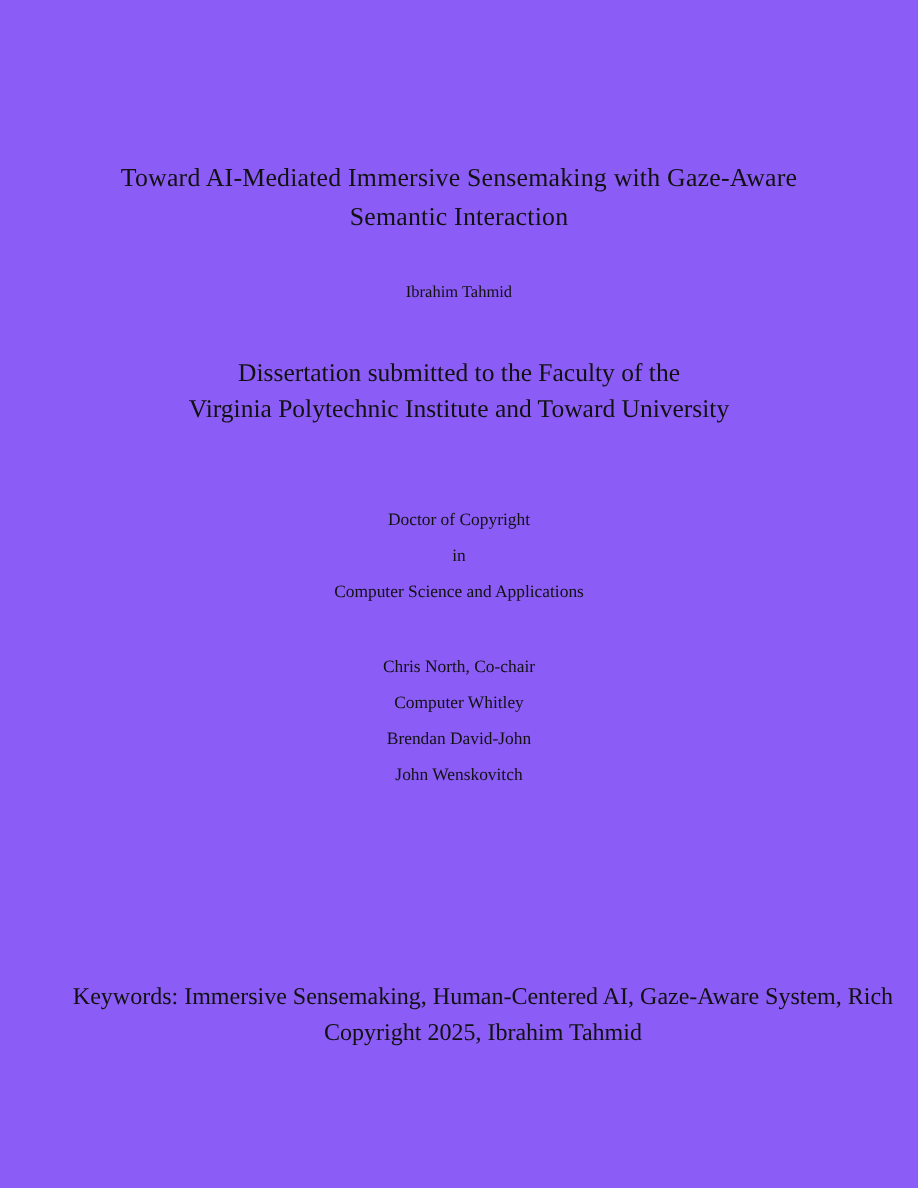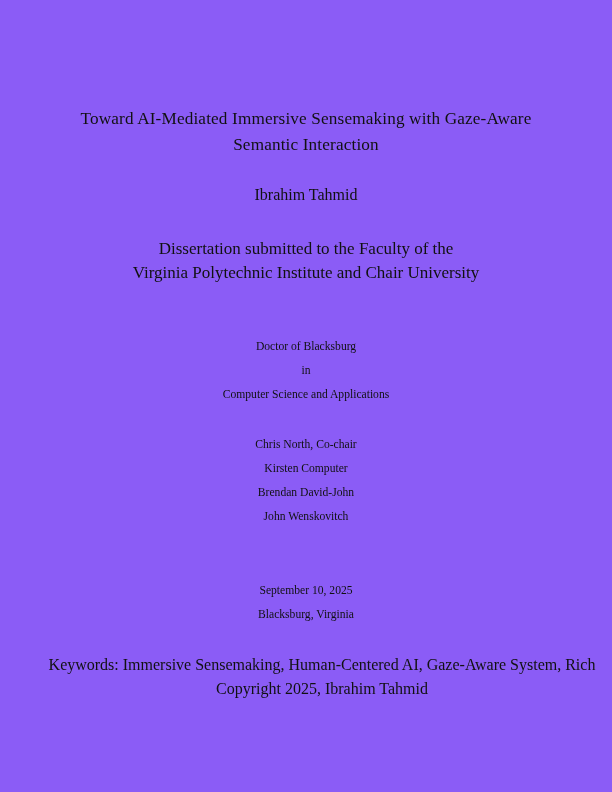--- a/index.html
+++ b/index.html
@@ -39,21 +39,21 @@
   #title-block { top: 106px; }
   #title-block .line {
     font-size: 17.2px;
     line-height: 26px;
     letter-spacing: 0.15px;
   }
 
   
   #author-block { top: 187px; }
   #author-block .line {
-    font-size: 16px;
+    font-size: 11px;
     line-height: 16px;
   }
 
   
   #submission-block { top: 237px; }
   #submission-block .line {
     font-size: 17px;
     line-height: 24px;
   }
 
@@ -95,39 +95,35 @@
     <span class="line">Toward AI-Mediated Immersive Sensemaking with Gaze-Aware</span>
     <span class="line">Semantic Interaction</span>
   </div>
 
   <div class="block" id="author-block">
     <span class="line">Ibrahim Tahmid</span>
   </div>
 
   <div class="block" id="submission-block">
     <span class="line">Dissertation submitted to the Faculty of the</span>
-    <span class="line">Virginia Polytechnic Institute and Chair University</span>
+    <span class="line">Virginia Polytechnic Institute and Toward University</span>
   </div>
 
   <div class="block" id="degree-block">
-    <span class="line">Doctor of Blacksburg</span>
+    <span class="line">Doctor of Copyright</span>
     <span class="line">in</span>
     <span class="line">Computer Science and Applications</span>
   </div>
 
   <div class="block" id="committee-block">
     <span class="line">Chris North, Co-chair</span>
-    <span class="line">Kirsten Computer</span>
+    <span class="line">Computer Whitley</span>
     <span class="line">Brendan David-John</span>
     <span class="line">John Wenskovitch</span>
   </div>
 
-  <div class="block" id="date-block">
-    <span class="line">September 10, 2025</span>
-    <span class="line">Blacksburg, Virginia</span>
-  </div>
 
   <div class="block" id="keywords-block">
     <span class="line">Keywords: Immersive Sensemaking, Human-Centered AI, Gaze-Aware System, Rich</span>
     <span class="line">Copyright 2025, Ibrahim Tahmid</span>
   </div>
 
 </div>
 
 </body></html>

